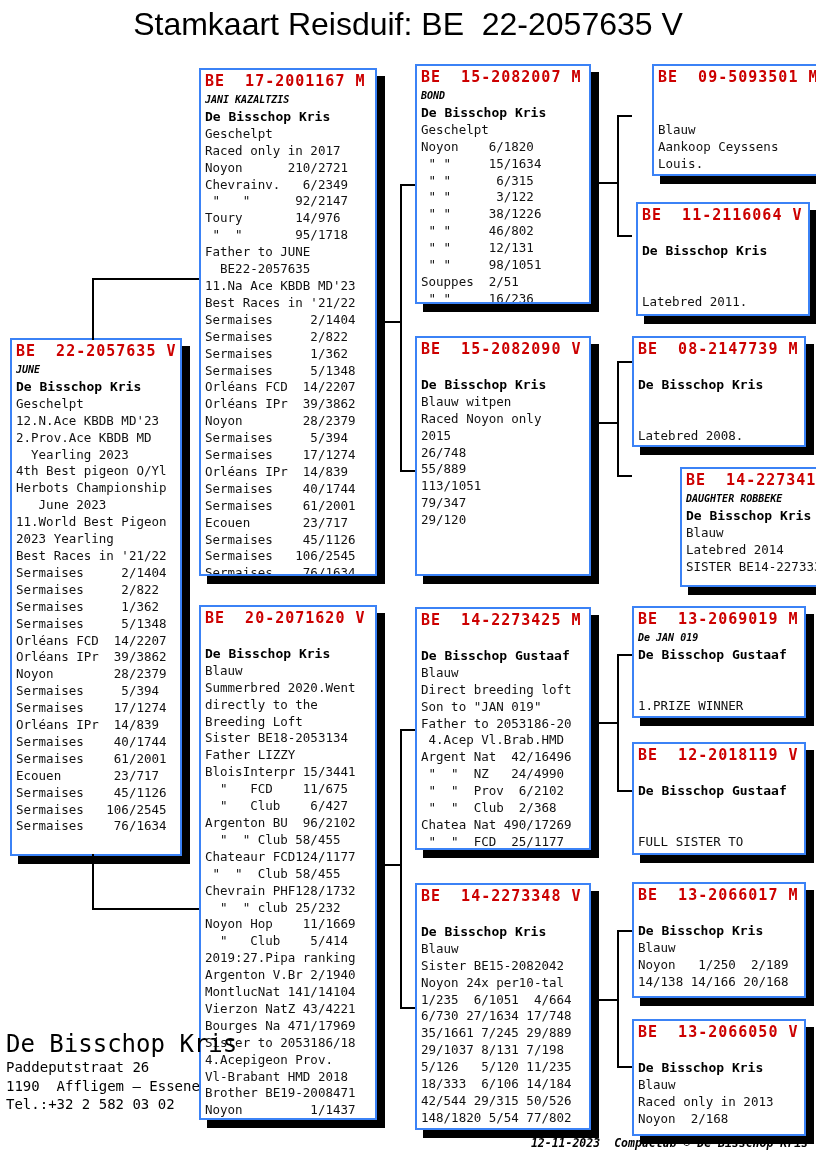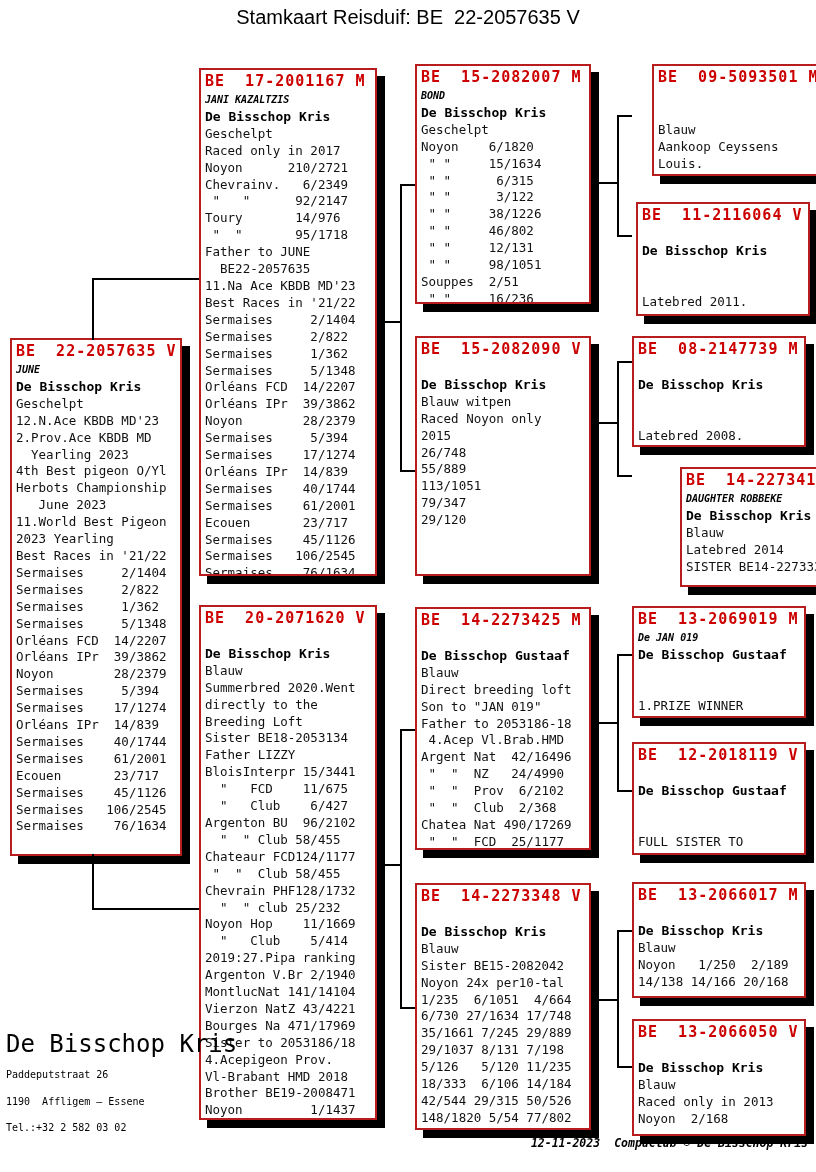--- a/index.html
+++ b/index.html
@@ -1,31 +1,31 @@
 <!DOCTYPE html>
 <html><head>
 <meta charset="utf-8">
 <style>
   html,body{margin:0;padding:0;background:#fff;}
   body{width:816px;height:1172px;position:relative;overflow:hidden;
        font-family:"DejaVu Sans Mono",monospace;color:#000;}
   .title{position:absolute;left:0;top:6px;width:100%;text-align:center;
-         font-family:"Liberation Sans",sans-serif;font-size:20px;white-space:pre;}
-  .pbox{position:absolute;background:#fff;border:2px solid #b91c1c;
+         font-family:"Liberation Sans",sans-serif;font-size:32px;white-space:pre;}
+  .pbox{position:absolute;background:#fff;border:2px solid #3b82f6;
         box-shadow:8px 8px 0 #000;box-sizing:border-box;
         padding:1px 3px 0 4px;overflow:hidden;}
   .ring{font-weight:bold;color:#cc0000;font-size:15px;line-height:21px;
         letter-spacing:1px;white-space:pre;}
   .bl{white-space:pre;font-size:12.5px;line-height:16.9px;min-height:16.9px;color:#111;}
   .bl.b{font-weight:bold;font-size:13px;color:#000;}
   .bl.i{font-weight:bold;font-style:italic;font-size:10px;color:#000;}
   .hl,.vl{position:absolute;background:#000;}
   .owner{position:absolute;left:6px;top:1030px;}
   .owner-name{font-size:24px;line-height:28px;white-space:pre;}
-  .owner-line{font-size:10px;line-height:18.5px;white-space:pre;margin-top:8px;}
+  .owner-line{font-size:14px;line-height:18.5px;white-space:pre;}
   .footer{position:absolute;right:8px;top:1136px;font-size:11.5px;
           font-style:italic;font-weight:bold;white-space:pre;}
   .footer span{margin-left:14px;}
 </style>
 </head>
 <body>
 
 <div class="title">Stamkaart Reisduif: BE  22-2057635 V</div>
 
 <div id="boxes">
@@ -153,21 +153,21 @@
       <div class="bl">79/347</div>
       <div class="bl">29/120</div>
     </div>
     <div class="pbox" style="left: 415px; top: 607px; width: 176px; height: 243px;">
       <div class="ring">BE  14-2273425 M</div>
       <div class="bl">&nbsp;</div>
       <div class="bl b">De Bisschop Gustaaf</div>
       <div class="bl">Blauw</div>
       <div class="bl">Direct breeding loft</div>
       <div class="bl">Son to "JAN 019"</div>
-      <div class="bl">Father to 2053186-18</div>
+      <div class="bl">Father to 2053186-20</div>
       <div class="bl"> 4.Acep Vl.Brab.HMD</div>
       <div class="bl">Argent Nat  42/16496</div>
       <div class="bl"> "  "  NZ   24/4990</div>
       <div class="bl"> "  "  Prov  6/2102</div>
       <div class="bl"> "  "  Club  2/368</div>
       <div class="bl">Chatea Nat 490/17269</div>
       <div class="bl"> "  "  FCD  25/1177</div>
     </div>
     <div class="pbox" style="left: 415px; top: 883px; width: 176px; height: 247px;">
       <div class="ring">BE  14-2273348 V</div>

